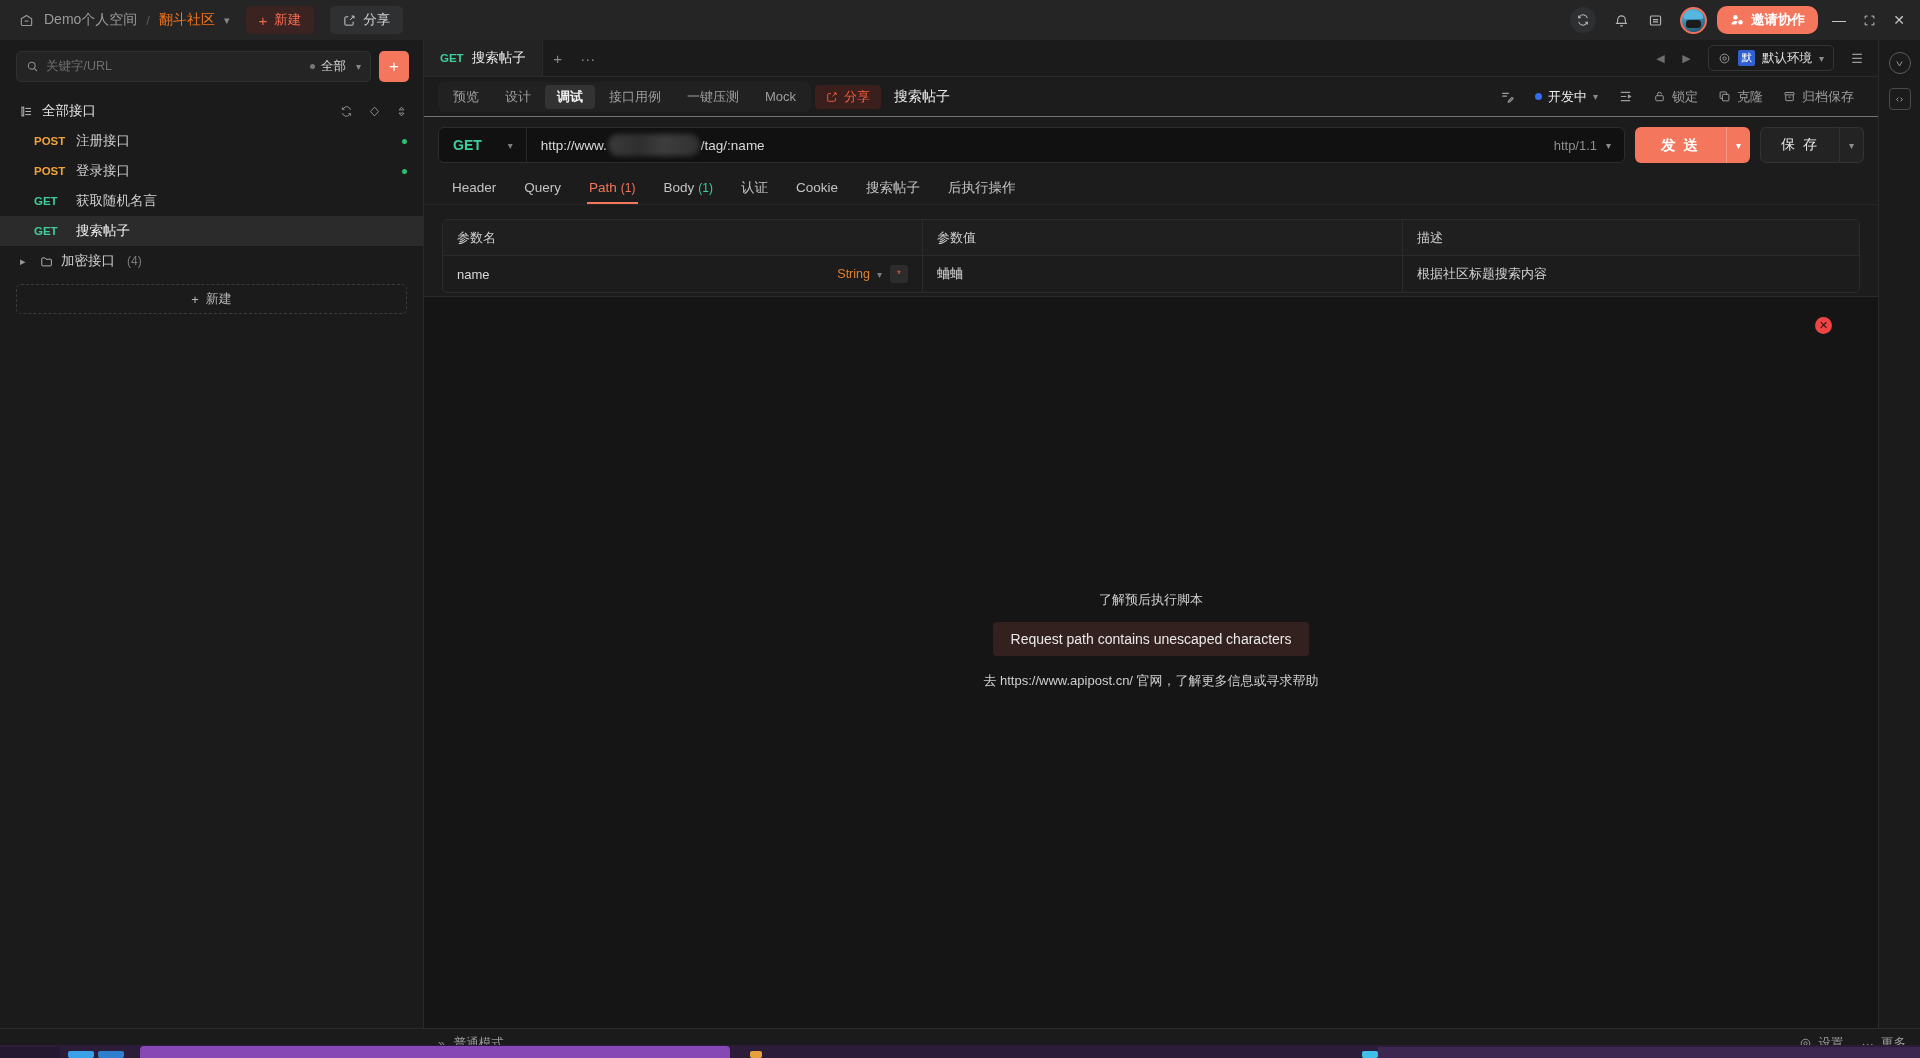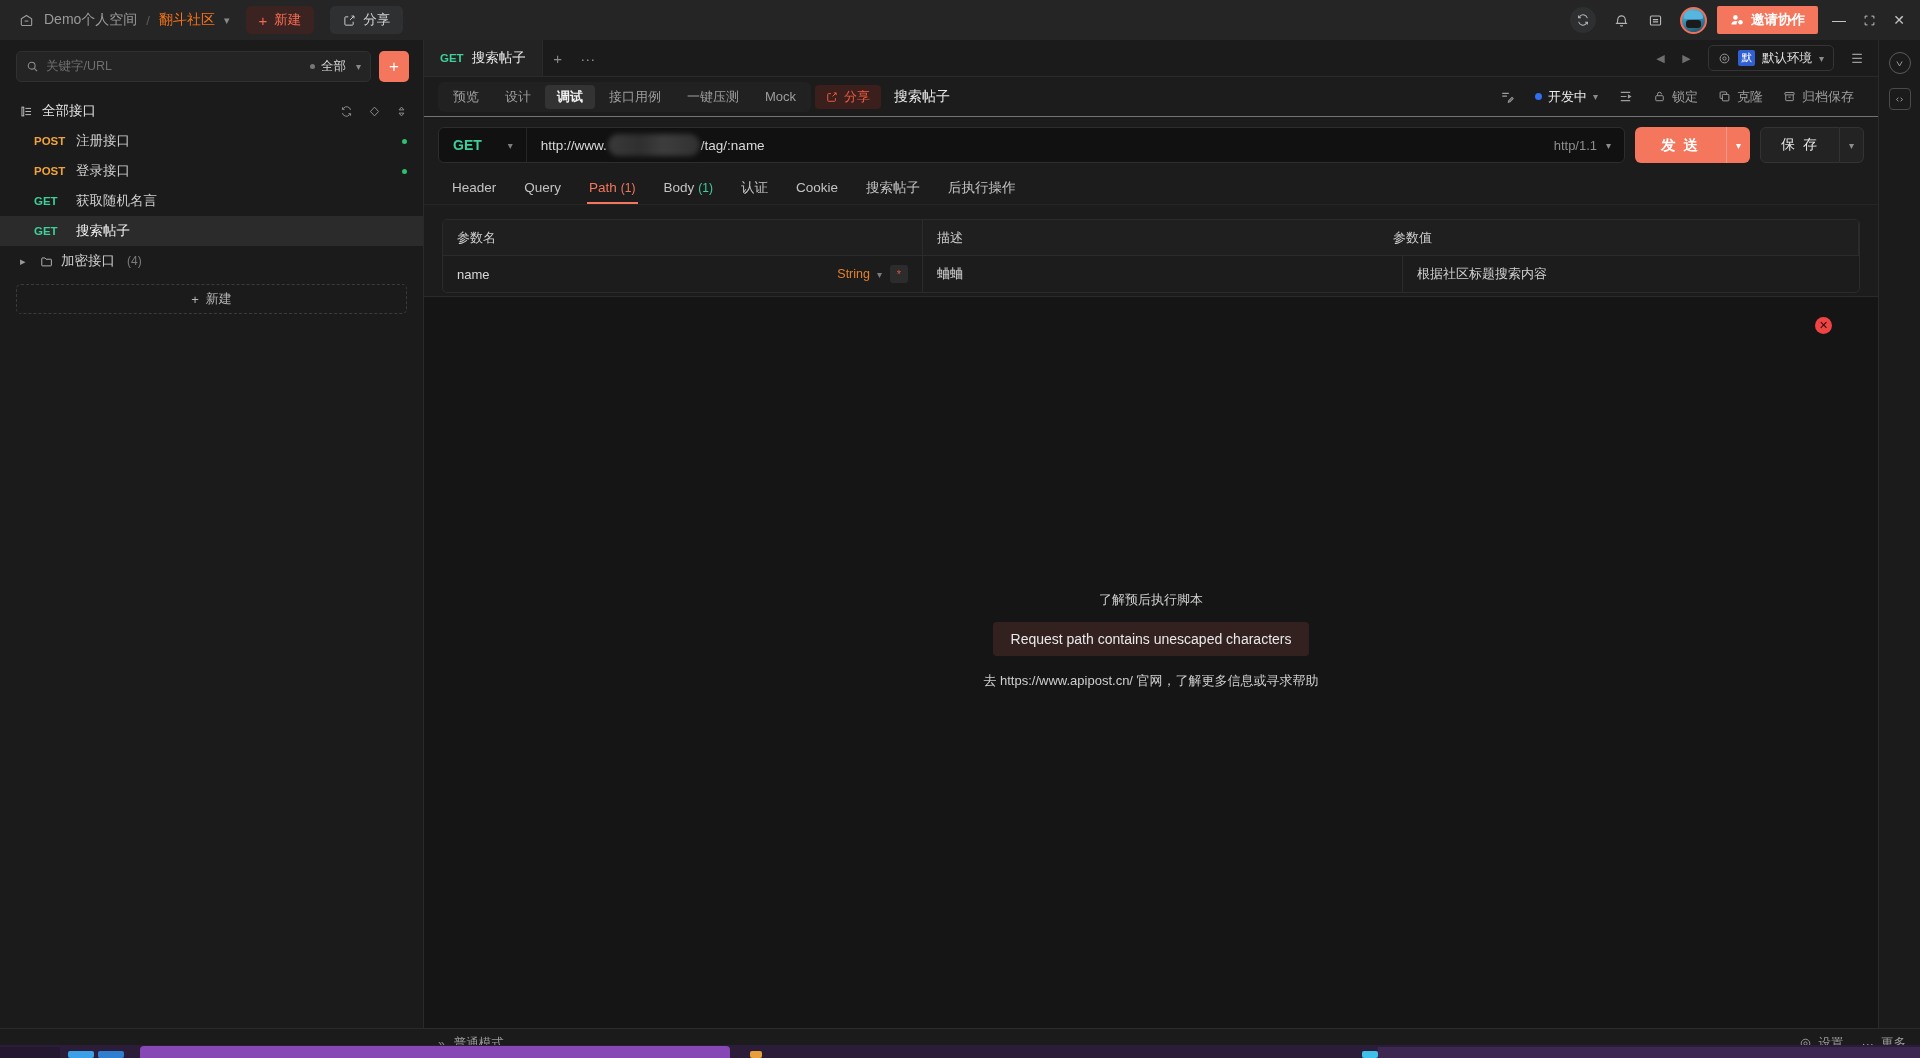--- a/index.html
+++ b/index.html
@@ -44,21 +44,21 @@
   }
   .avatar:after{
     content:""; position:absolute; left:4px; top:11px; width:15px;height:8px;
     background:#1b1b1b; border-radius:3px;
   }
   .avatar:before{
     content:""; position:absolute; left:2px; top:2px; width:19px;height:8px;
     background:#57b6dd; border-radius:8px 8px 2px 2px;
   }
   .invite{
-    display:flex;align-items:center;gap:7px;height:28px;border-radius:2px;
+    display:flex;align-items:center;gap:7px;height:28px;border-radius:10px;
     background:#f4765c; color:#fff; padding:0 13px; font-size:13.5px; font-weight:600;
     margin-right:6px;
   }
   .wbtn{ width:30px;height:30px;display:flex;align-items:center;justify-content:center;color:#c4c4c4;font-size:14px;}
 
   
   .bodyrow{ display:flex; flex:1 1 auto; min-height:0; }
 
   
   .sidebar{ width:424px; flex:0 0 424px; background:#1b1b1b; border-right:1px solid #2a2a2a; display:flex; flex-direction:column;}
@@ -583,22 +583,22 @@
         </div>
         <div class="ptab">
           <span>后执行操作</span>
         </div>
       </div>
 
       <div class="tblwrap">
         <div class="tbl">
           <div class="trow head">
             <div class="tcell c1">参数名</div>
+            <div class="tcell c2">参数值</div>
             <div class="tcell c3">描述</div>
-            <div class="tcell c2">参数值</div>
           </div>
           <div class="trow">
             <div class="tcell c1 body">
               <span class="pname">name</span>
               <span class="ptype">String</span>
               <span class="ptype-cv">▾</span>
               <span class="req-star">*</span>
             </div>
             <div class="tcell c2">蛐蛐</div>
             <div class="tcell c3">根据社区标题搜索内容</div>

